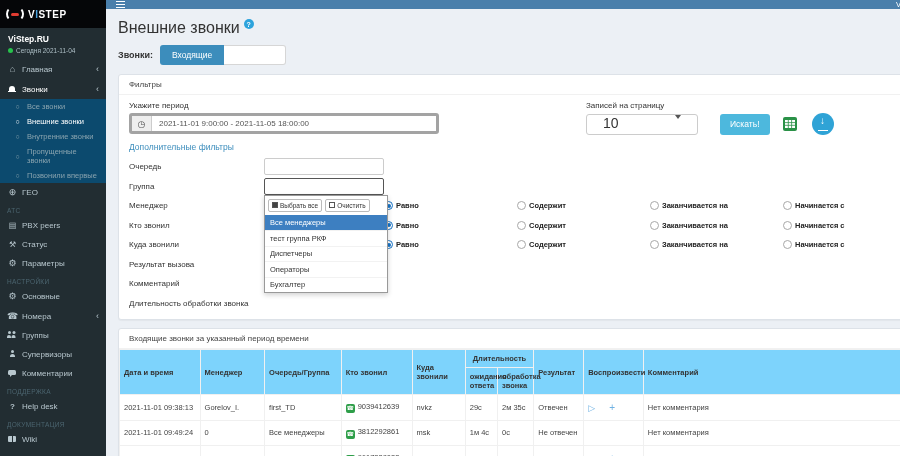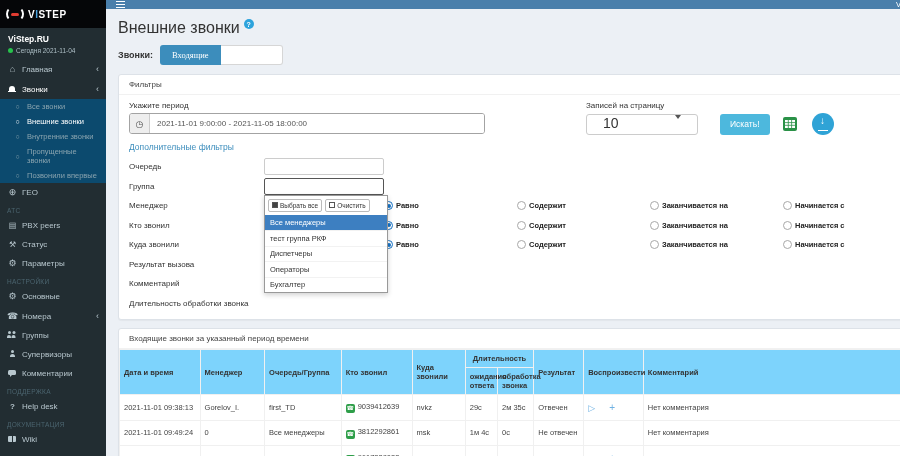--- a/index.html
+++ b/index.html
@@ -59,30 +59,30 @@
 
   .content { flex:1; padding:6px 12px 0 12px; }
   .page-head { display:flex; align-items:flex-start; margin:4px 0 8px 0; }
   .page-head h1 { font-size:16px; font-weight:400; color:#333; }
   .help-badge { width:10px; height:10px; border-radius:50%; background:#2da3dc; color:#fff; font-size:7px; font-weight:bold; display:inline-flex; align-items:center; justify-content:center; margin-left:4px; cursor:pointer; }
 
   .calls-toggle { display:flex; align-items:center; margin-bottom:9px; }
   .ct-label { font-size:9px; font-weight:bold; color:#333; margin-right:7px; }
   .btn-group { display:flex; }
   .btn { height:20px; font-size:8.5px; border:none; cursor:pointer; font-family:inherit; }
-  .btn-active { background:#3c8dbc; color:#fff; padding:0 12px; border-radius:3px 0 0 3px;font-family:Liberation Serif, serif; }
+  .btn-active { background:#3c8dbc; color:#fff; padding:0 12px; border-radius:3px 0 0 3px; }
   .btn-blank { background:#fff; border:1px solid #d6d6d6; border-left:none; width:62px; border-radius:0 3px 3px 0; }
 
   .panel { background:#fff; border:1px solid #dde2e8; border-radius:3px; box-shadow:0 1px 1px rgba(0,0,0,.04); }
   .panel-heading { padding:5px 10px; font-size:8px; color:#444; border-bottom:1px solid #f1f1f1; }
   .panel-body { padding:6px 10px 6px 10px; position:relative; }
 
   .filters-top { display:flex; justify-content:space-between; align-items:flex-start; }
   .field-label { display:block; font-size:8px; color:#333; margin-bottom:3px; }
-  .input-group { width:356px; height:21px; display:flex; border:1px solid #a3a3a3; border-radius:3px; overflow:hidden; background:#fff; }
+  .input-group { width:310px; height:21px; display:flex; border:3px solid #a3a3a3; border-radius:3px; overflow:hidden; background:#fff; }
   .addon { width:20px; background:#eee; border-right:1px solid #ccc; display:flex; align-items:center; justify-content:center; color:#555; cursor:pointer; }
   .clock-icon::before { content:"◷"; font-size:9px; }
   .input-group input { border:0; flex:1; font-size:8px; color:#555; padding:0 7px; outline:none; font-family:inherit; background:#fff; }
   .per-page { width:330px; }
   .pp-controls { display:flex; align-items:center; }
   .pp-select { width:112px; height:21px; border:1px solid #ccc; border-radius:3px; display:flex; align-items:flex-start; justify-content:space-between; padding:0 16px; font-size:14px; color:#333; background:#fff; cursor:pointer; }
   .caret-icon { width:0; height:0; border-left:3px solid transparent; border-right:3px solid transparent; border-top:4px solid #555; }
   .btn-search { background:#4db8dd; color:#fff; border:none; border-radius:3px; height:21px; padding:0 10px; font-size:8.5px; margin-left:22px; cursor:pointer; font-family:inherit; }
   .excel-icon { margin-left:12px; cursor:pointer; display:inline-flex; }
   .download-btn { width:22px; height:22px; border-radius:50%; background:#2fa3d6; border:none; color:#fff; margin-left:14px; position:relative; cursor:pointer; }

